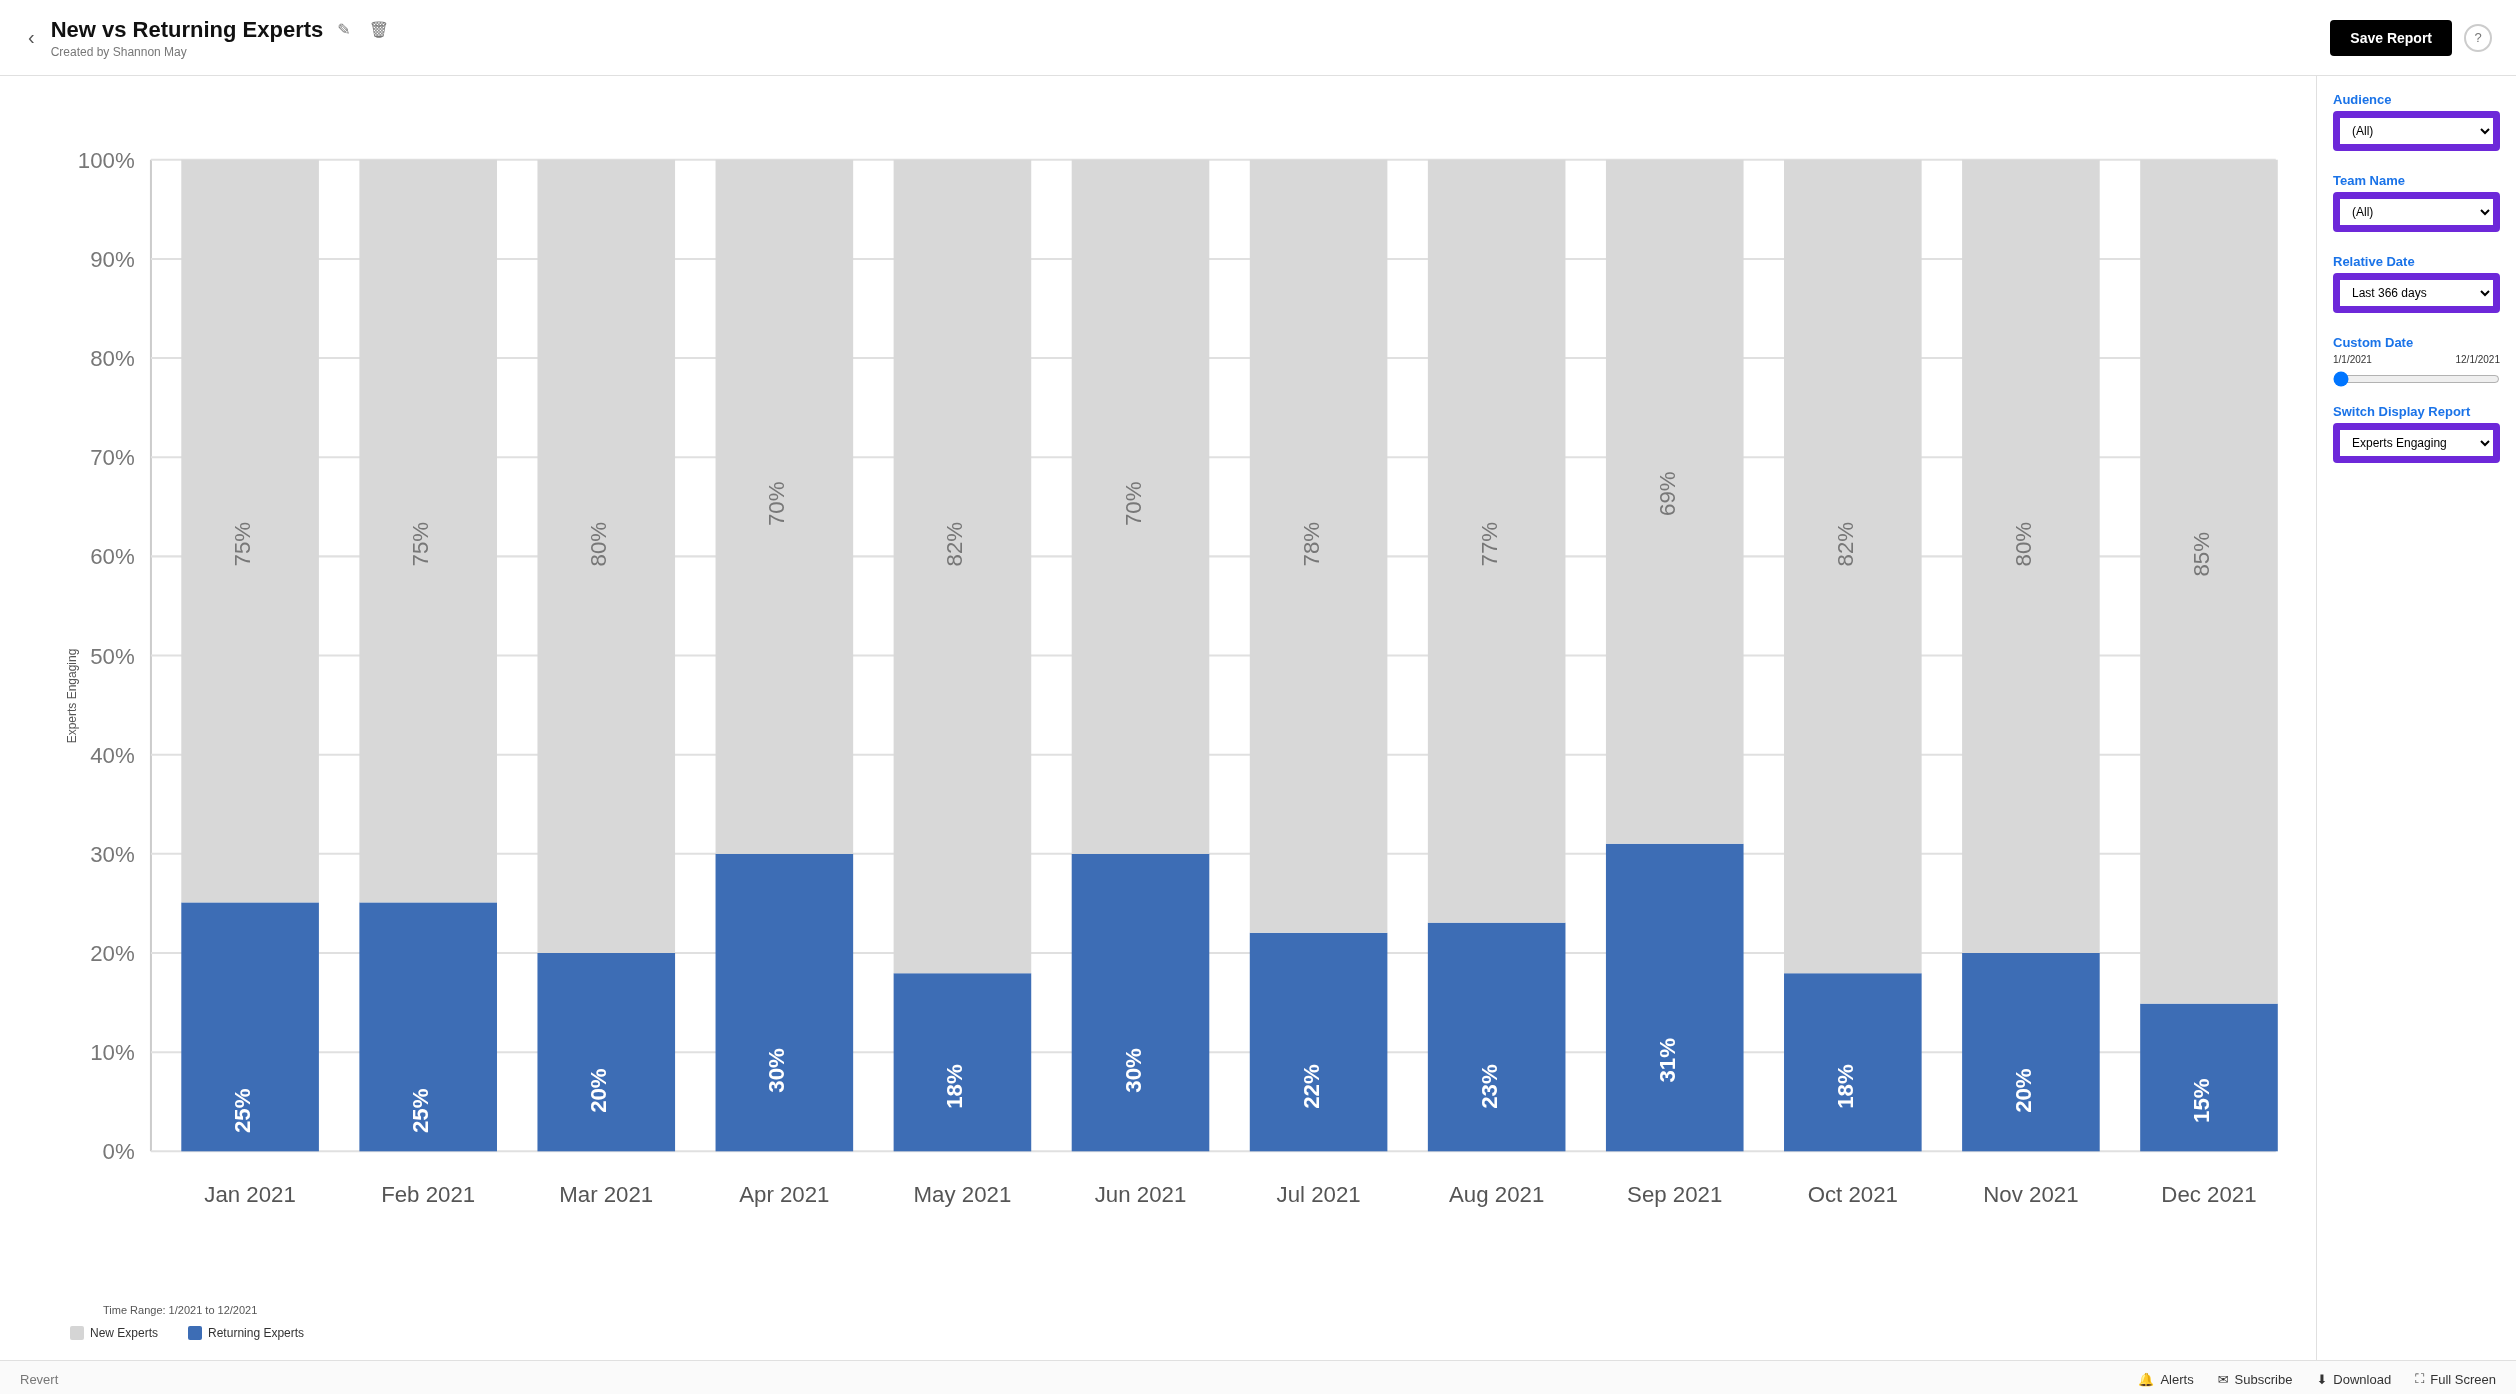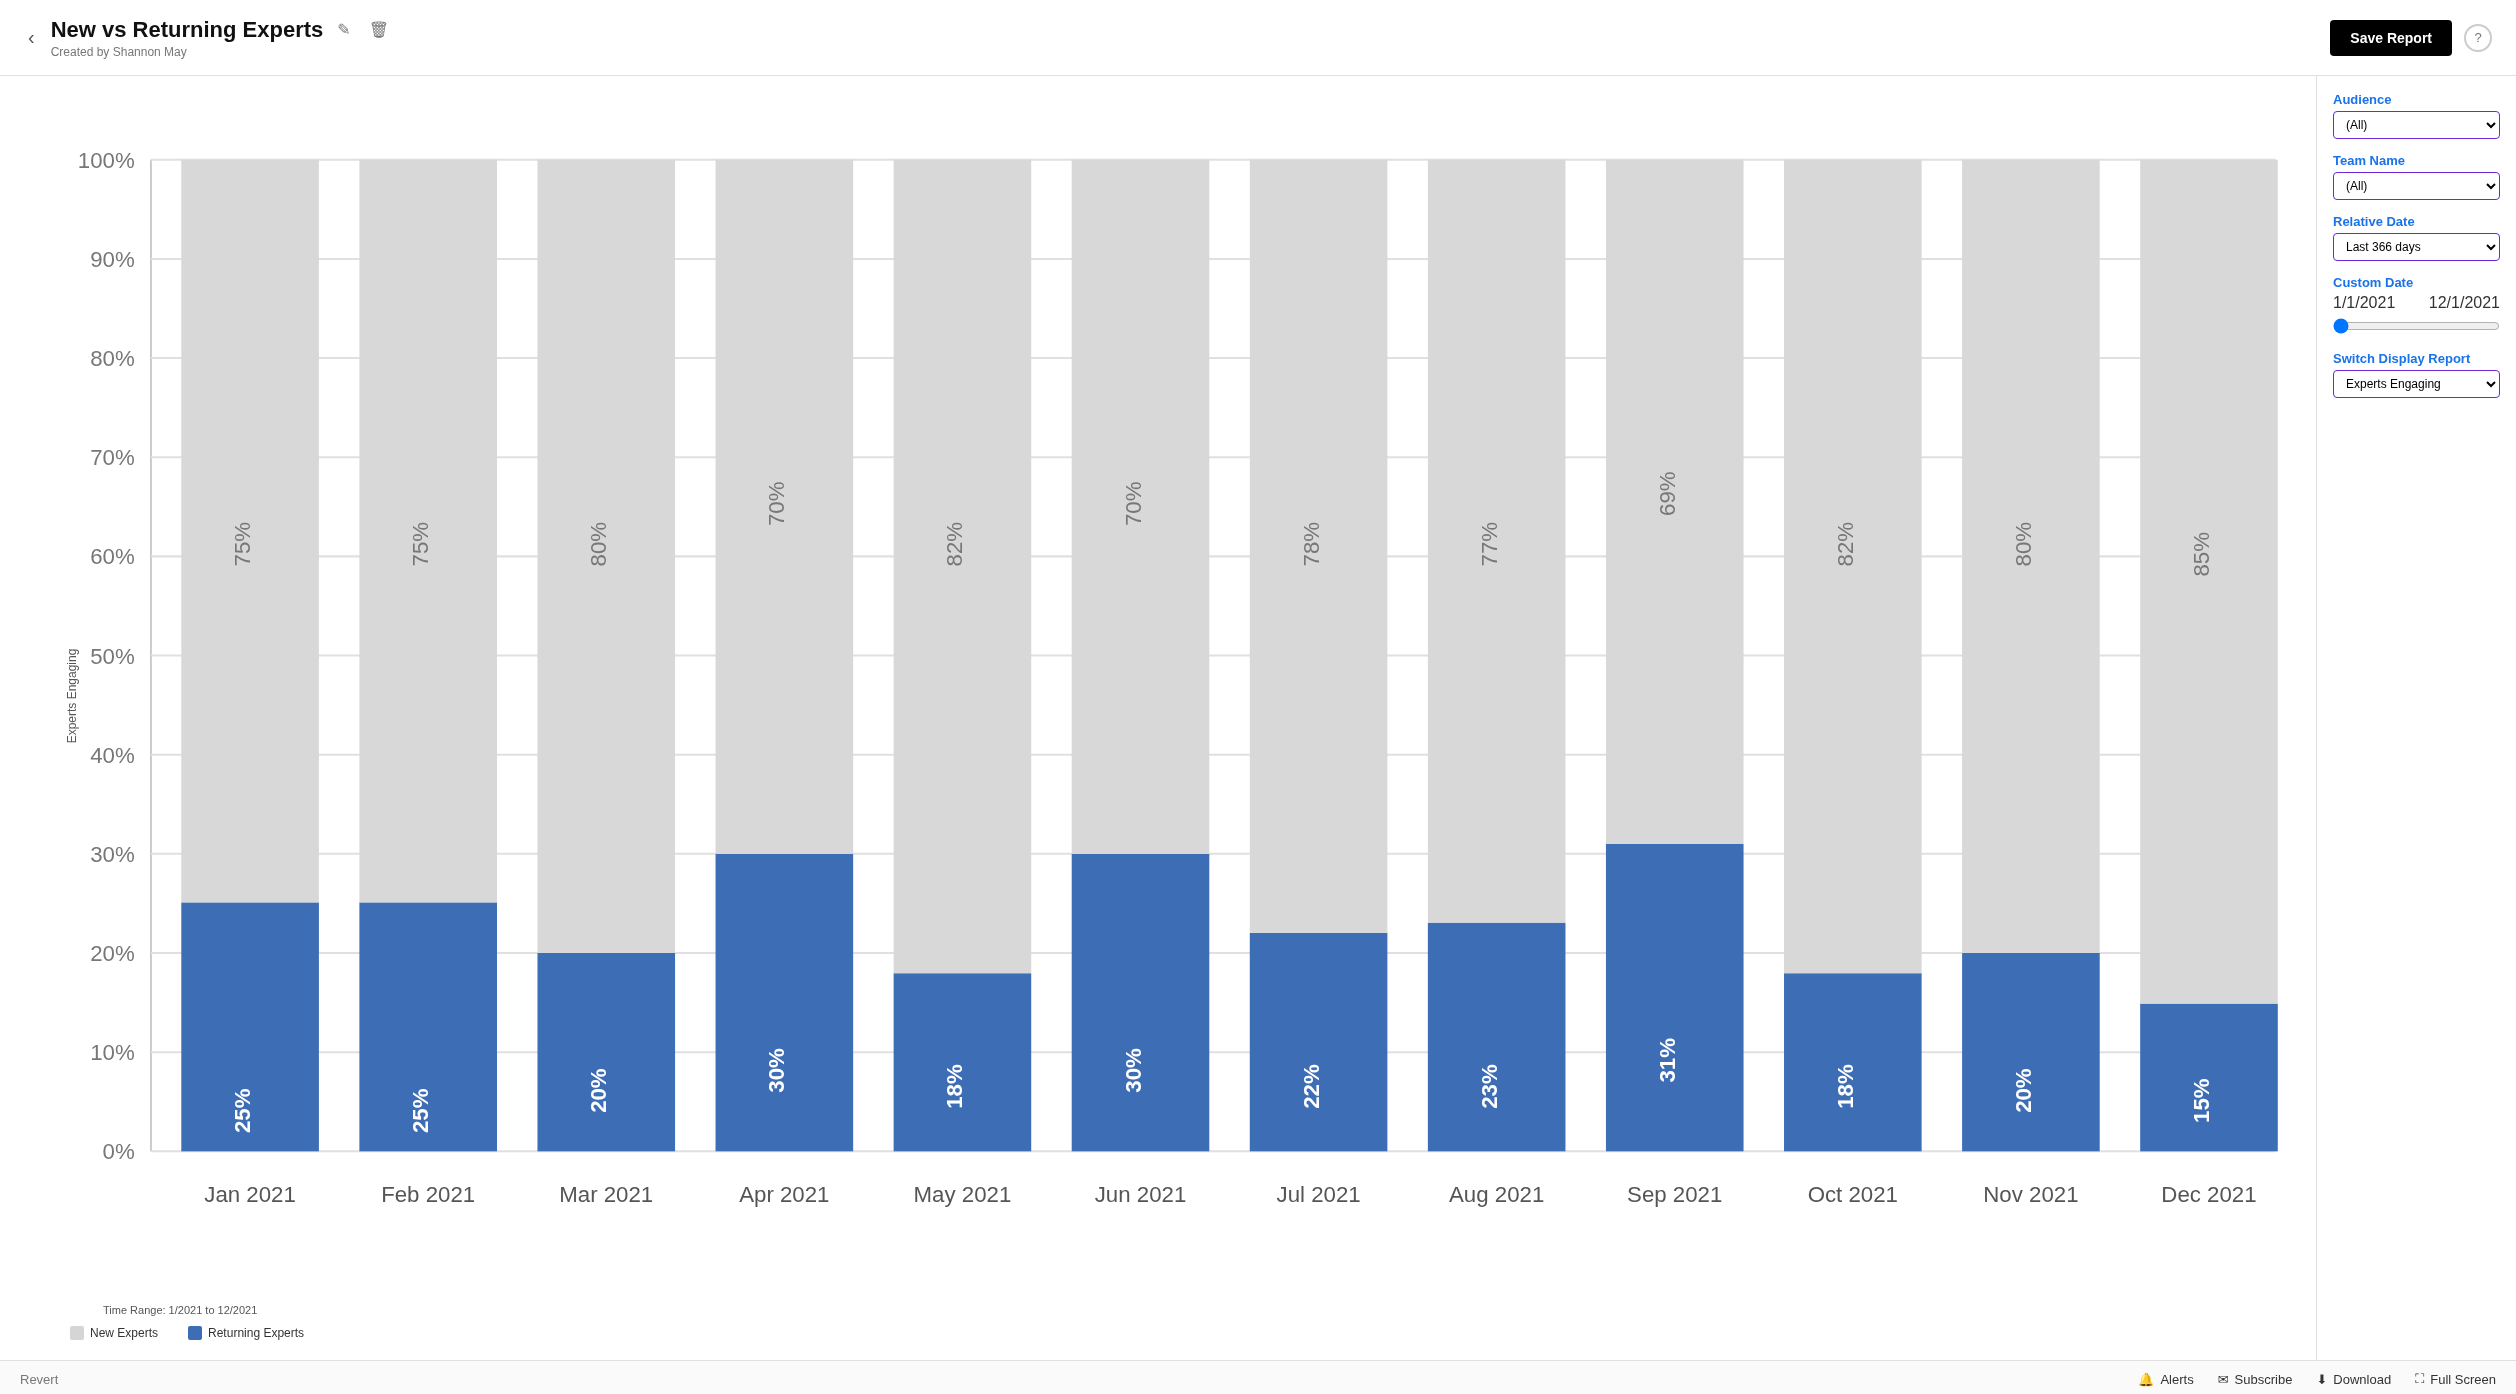--- a/index.html
+++ b/index.html
@@ -17,22 +17,22 @@
 
     
     .main { display: flex; height: calc(100vh - 110px); }
 
     
     .chart-area { flex: 1; padding: 20px 10px 20px 10px; display: flex; flex-direction: column; position: relative; }
 
     
     .right-panel { width: 200px; padding: 16px; border-left: 1px solid #e0e0e0; flex-shrink: 0; }
     .filter-label { font-size: 13px; font-weight: 700; color: #1a73e8; margin-bottom: 4px; }
-    .filter-select { width: 100%; padding: 5px 8px; border: 1px solid #6d28d9; border-radius: 4px; font-size: 12px; margin-bottom: 14px; background: #fff; cursor: pointer; }
-    .date-range-row { display: flex; justify-content: space-between; font-size: 16px; color: #333; margin-bottom: 6px; }
+    .filter-select { width: 100%; padding: 5px 8px; border: 7px solid #6d28d9; border-radius: 4px; font-size: 12px; margin-bottom: 22px; background: #fff; cursor: pointer; }
+    .date-range-row { display: flex; justify-content: space-between; font-size: 10px; color: #333; margin-bottom: 6px; }
     .slider-container { margin-bottom: 14px; }
     .slider { width: 100%; }
     .y-axis-label { position: absolute; left: -45px; top: 50%; transform: translateY(-50%) rotate(-90deg); font-size: 12px; color: #555; white-space: nowrap; }
     .time-range-text { font-size: 11px; color: #555; margin-top: 8px; margin-left: 93px; }
 
     
     .legend { display: flex; gap: 30px; margin-top: 10px; margin-left: 60px; }
     .legend-item { display: flex; align-items: center; gap: 6px; font-size: 12px; }
     .legend-swatch { width: 14px; height: 14px; border-radius: 2px; }
     .legend-swatch.new { background: #d5d5d5; }

